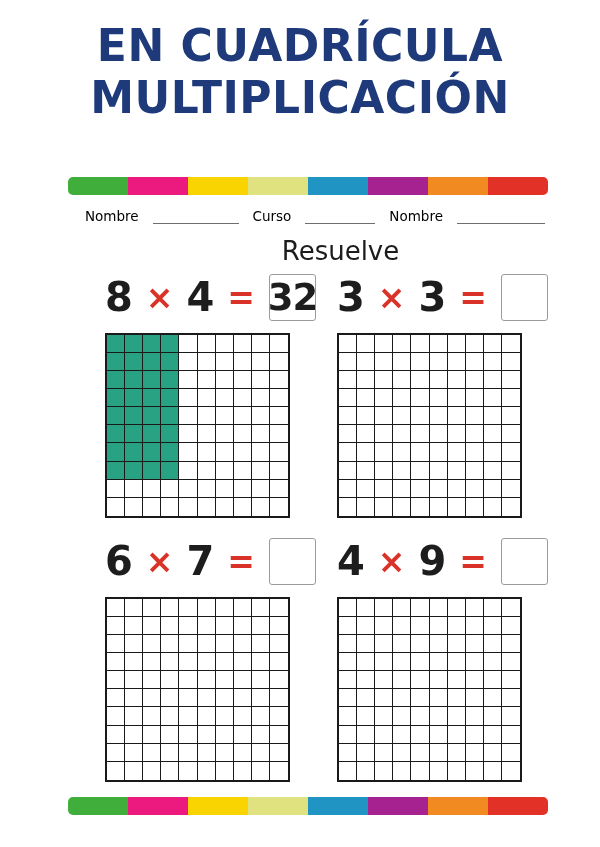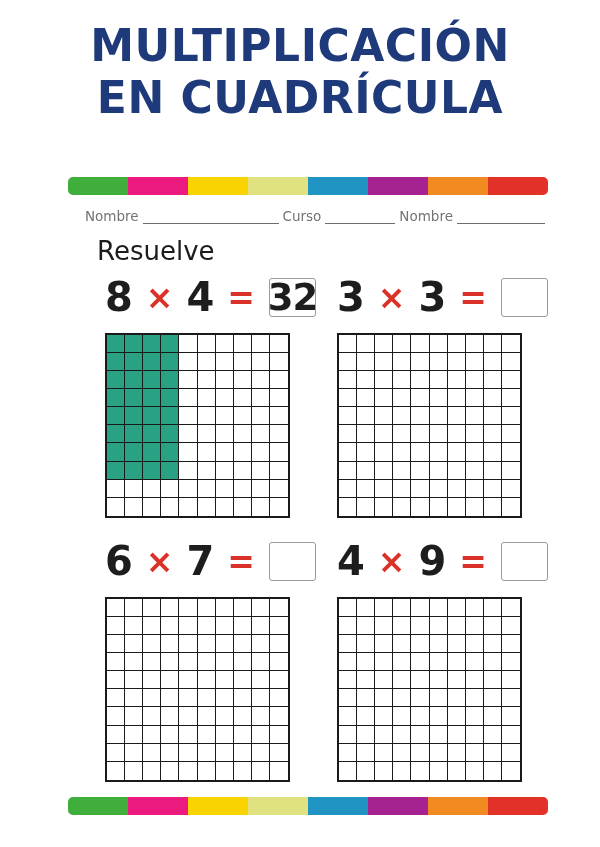--- a/index.html
+++ b/index.html
@@ -32,50 +32,51 @@
     margin: 53px 0 0 68px;
     border-radius: 5px;
     overflow: hidden;
   }
   .stripe.bottom { margin-top: 15px; }
   .seg { flex: 1; height: 100%; }
   .form-line {
     display: flex; align-items: flex-end;
     margin: 13px 55px 0 85px;
     font-size: 13.5px;
-    color: #737373;
-    gap: 4px;
+    color: #000000;
+    gap: 14px;
   }
   .blank { border-bottom: 1.3px solid #6e6e6e; height: 15px; display: inline-block; }
   .blank.name { flex: 1; }
   .blank.date { width: 70px; }
   .blank.course { width: 88px; }
   .instruction {
     margin: 12px 16px 0 97px;
     font-size: 26px;
     color: #1c1c1c;
+    text-align: center;
   }
   .problems {
     display: grid;
     grid-template-columns: 185px 185px;
     column-gap: 47px;
     row-gap: 20px;
     margin: 8px 0 0 105px;
   }
   .equation {
     display: flex; align-items: center;
     gap: 13px;
     height: 47px;
     margin-bottom: 12px;
     color: #1d1d1d;
   }
   .num { font-size: 40px; font-weight: bold; }
   .op { color: var(--red); font-size: 33px; font-weight: bold; }
   .answer-box {
-    min-width: 47px; height: 39px;
+    min-width: 47px; height: 47px;
     border: 1.3px solid #9b9b9b;
     border-radius: 3px;
     background: #fff;
     display: flex; align-items: center; justify-content: center;
     padding: 16px 3px;
     margin-left: 1px;
   }
   .answer { font-size: 37px; font-weight: bold; letter-spacing: -1px; color: #1d1d1d; }
   .grid {
     width: 185px; height: 185px;
@@ -85,22 +86,22 @@
   }
   .cell { border-right: 1.4px solid var(--gridline); border-bottom: 1.4px solid var(--gridline); }
   .cell.last-col { border-right: none; }
   .cell.last-row { border-bottom: none; }
   .cell.shaded { background: var(--teal); }
 </style>
 </head>
 <body>
 
 <h1 class="page-title">
+  <span>EN CUADRÍCULA</span>
   <span>MULTIPLICACIÓN</span>
-  <span>EN CUADRÍCULA</span>
 </h1>
 
 <div class="stripe top">
     <div class="seg" style="background: rgb(63, 174, 58);"></div>
     <div class="seg" style="background: rgb(236, 26, 127);"></div>
     <div class="seg" style="background: rgb(249, 212, 0);"></div>
     <div class="seg" style="background: rgb(223, 226, 127);"></div>
     <div class="seg" style="background: rgb(32, 149, 195);"></div>
     <div class="seg" style="background: rgb(166, 34, 144);"></div>
     <div class="seg" style="background: rgb(240, 138, 33);"></div>

